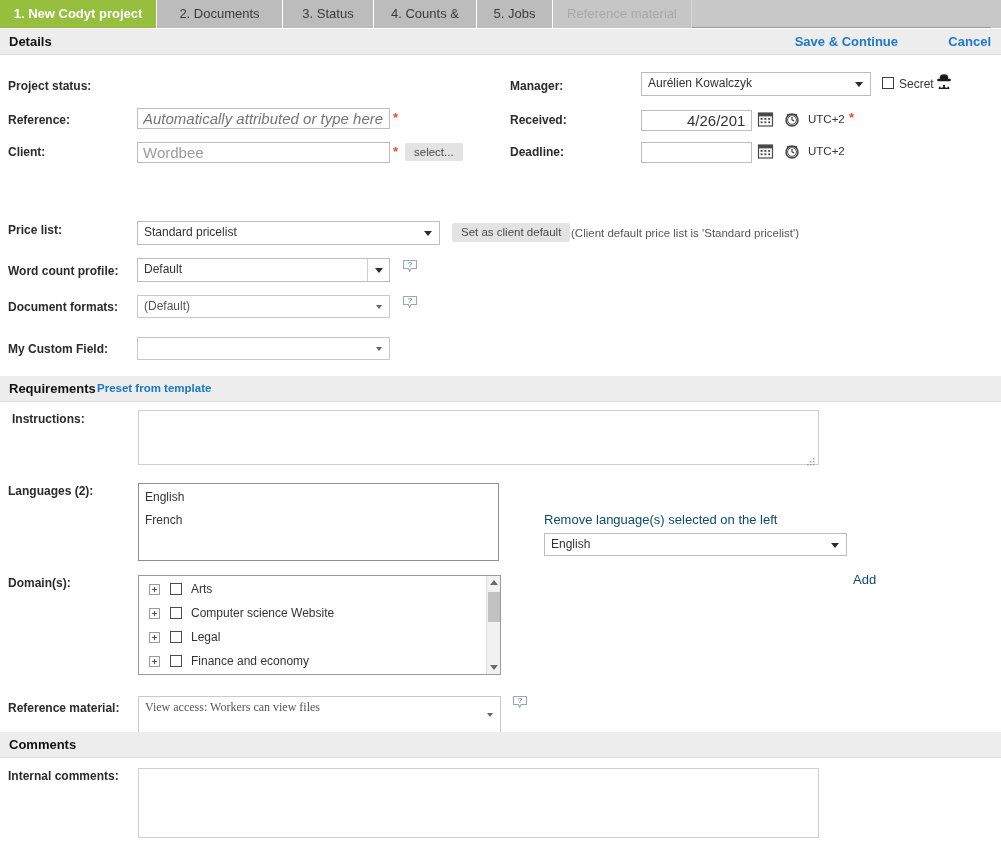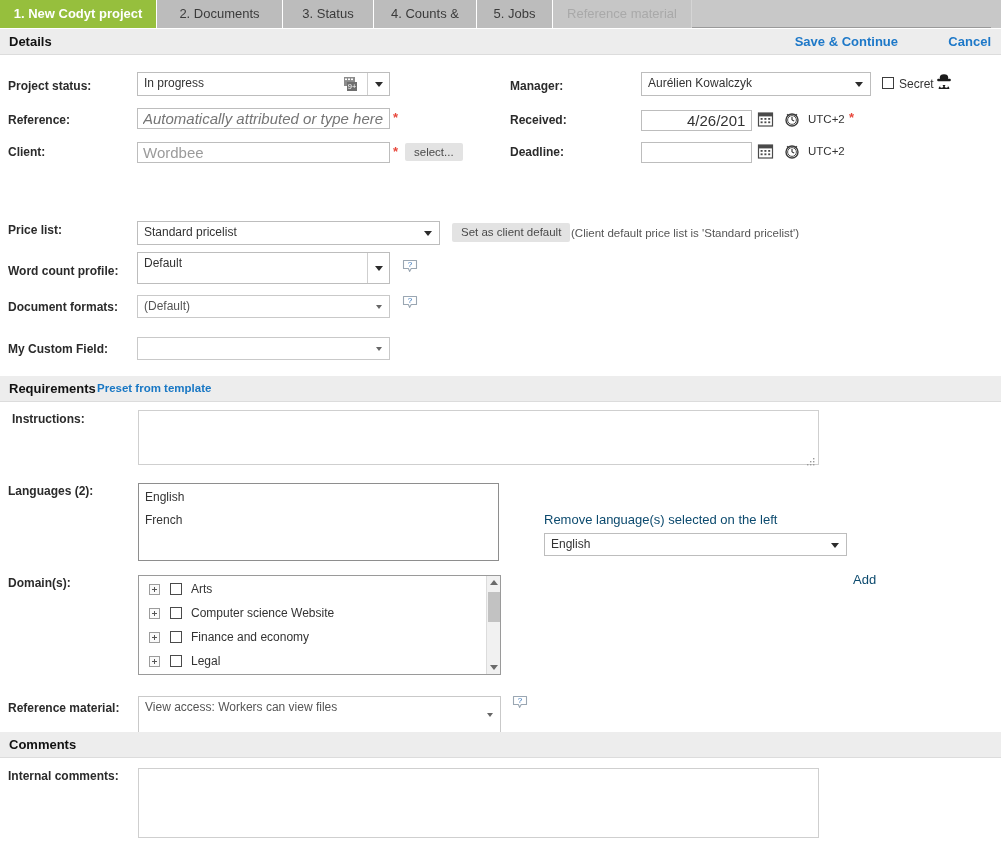--- a/index.html
+++ b/index.html
@@ -224,36 +224,20 @@
     <div class="tabfill"></div>
   </div>
 
   <div class="sectionbar" style="top:29px;">
     <div class="stitle">Details</div>
     <a class="hdrlink" style="right:103px;" href="#">Save &amp; Continue</a>
     <a class="hdrlink" style="right:10px;" href="#">Cancel</a>
   </div>
 
   <div class="lbl" style="left:8px; top:79px;">Project status:</div>
-  <div class="sel" style="left:137px; top:72px; width:253px; height:24px;">
-    <span class="selval" style="right:48px;">In progress</span>
-    <span class="icobtn" style="right:30px; top:3px; width:17px; height:17px;">
-      <svg width="17" height="17" viewBox="0 0 17 17">
-        <rect x="2" y="1" width="11" height="9" fill="#8c8c8c"></rect>
-        <rect x="3" y="2.5" width="2" height="1.6" fill="#fff"></rect>
-        <rect x="6" y="2.5" width="2" height="1.6" fill="#fff"></rect>
-        <rect x="9" y="2.5" width="2" height="1.6" fill="#fff"></rect>
-        <rect x="5" y="6" width="10" height="9" fill="#6e6e6e"></rect>
-        <text x="10" y="13.4" font-size="7.5" fill="#ffffff" text-anchor="middle" font-family="Liberation Sans, sans-serif">9+</text>
-      </svg>
-    </span>
-    <span class="arrowbox">
-      <span class="caret"></span>
-    </span>
-  </div>
 
   <div class="lbl" style="left:8px; top:113px;">Reference:</div>
   <input class="txt placeholder" style="left: 137px; top: 108px; width: 253px;" value="" placeholder="Automatically attributed or type here">
   <span class="req" style="left:393px; top:110px;">*</span>
 
   <div class="lbl" style="left:8px; top:145px;">Client:</div>
   <input class="txt ghost" style="left: 137px; top: 142px; width: 253px;" value="Wordbee">
   <span class="req" style="left:393px; top:144px;">*</span>
   <button class="btn" style="left:405px; top:143px;">select...</button>
 
@@ -333,21 +317,21 @@
   <div class="sel" style="left:137px; top:221px; width:303px; height:24px;">
     <span class="selval">Standard pricelist</span>
     <span class="arrowbox" style="border-left:none;">
       <span class="caret"></span>
     </span>
   </div>
   <button class="btn" style="left:452px; top:223px; height:19px; line-height:19px;">Set as client default</button>
   <span class="note" style="left:571px; top:227px;">(Client default price list is 'Standard pricelist')</span>
 
   <div class="lbl" style="left:8px; top:264px;">Word count profile:</div>
-  <div class="sel" style="left:137px; top:252px; width:253px; height:32px;">
+  <div class="sel" style="left:137px; top:258px; width:253px; height:24px;">
     <span class="selval">Default</span>
     <span class="arrowbox">
       <span class="caret"></span>
     </span>
   </div>
   <span class="icobtn" style="left:402px; top:259px; width:16px; height:16px;">
     <svg width="16" height="16" viewBox="0 0 16 16">
       <path d="M1.5 1.5 H14.5 V9.5 H9.2 L7.6 12.4 L6.4 9.5 H1.5 Z" fill="#ffffff" stroke="#9aa6b2" stroke-width="1.1" stroke-linejoin="round"></path>
       <text x="8" y="8" font-size="8" fill="#2f6fb5" text-anchor="middle" font-family="Liberation Sans, sans-serif">?</text>
     </svg>
@@ -415,40 +399,40 @@
       <span class="tlabel">Arts</span>
     </div>
     <div class="trow">
       <span class="plusbox"></span>
       <span class="cbx"></span>
       <span class="tlabel">Computer science Website</span>
     </div>
     <div class="trow">
       <span class="plusbox"></span>
       <span class="cbx"></span>
-      <span class="tlabel">Finance and economy</span>
+      <span class="tlabel">Legal</span>
     </div>
     <div class="trow">
       <span class="plusbox"></span>
       <span class="cbx"></span>
-      <span class="tlabel">Legal</span>
+      <span class="tlabel">Finance and economy</span>
     </div>
     <div class="scrollbar">
       <span class="sb-up">
           <span class="sb-arrow"></span>
         </span>
       <span class="sb-thumb"></span>
       <span class="sb-dn">
           <span class="sb-arrow"></span>
         </span>
     </div>
   </div>
 
   <div class="lbl" style="left:8px; top:701px;">Reference material:</div>
-  <div class="sel light" style="left:138px; top:696px; width:363px; height:38px;">
+  <div class="sel light" style="left:138px; top:696px; width:363px; height:38px;font-family:Liberation Serif, serif;">
     <span class="selval" style="top:3px;">View access: Workers can view files</span>
     <span class="arrowbox" style="border-left:none; width:20px;">
       <span class="caret small"></span>
     </span>
   </div>
   <span class="icobtn" style="left:512px; top:695px; width:16px; height:16px;">
     <svg width="16" height="16" viewBox="0 0 16 16">
       <path d="M1.5 1.5 H14.5 V9.5 H9.2 L7.6 12.4 L6.4 9.5 H1.5 Z" fill="#ffffff" stroke="#9aa6b2" stroke-width="1.1" stroke-linejoin="round"></path>
       <text x="8" y="8" font-size="8" fill="#2f6fb5" text-anchor="middle" font-family="Liberation Sans, sans-serif">?</text>
     </svg>

